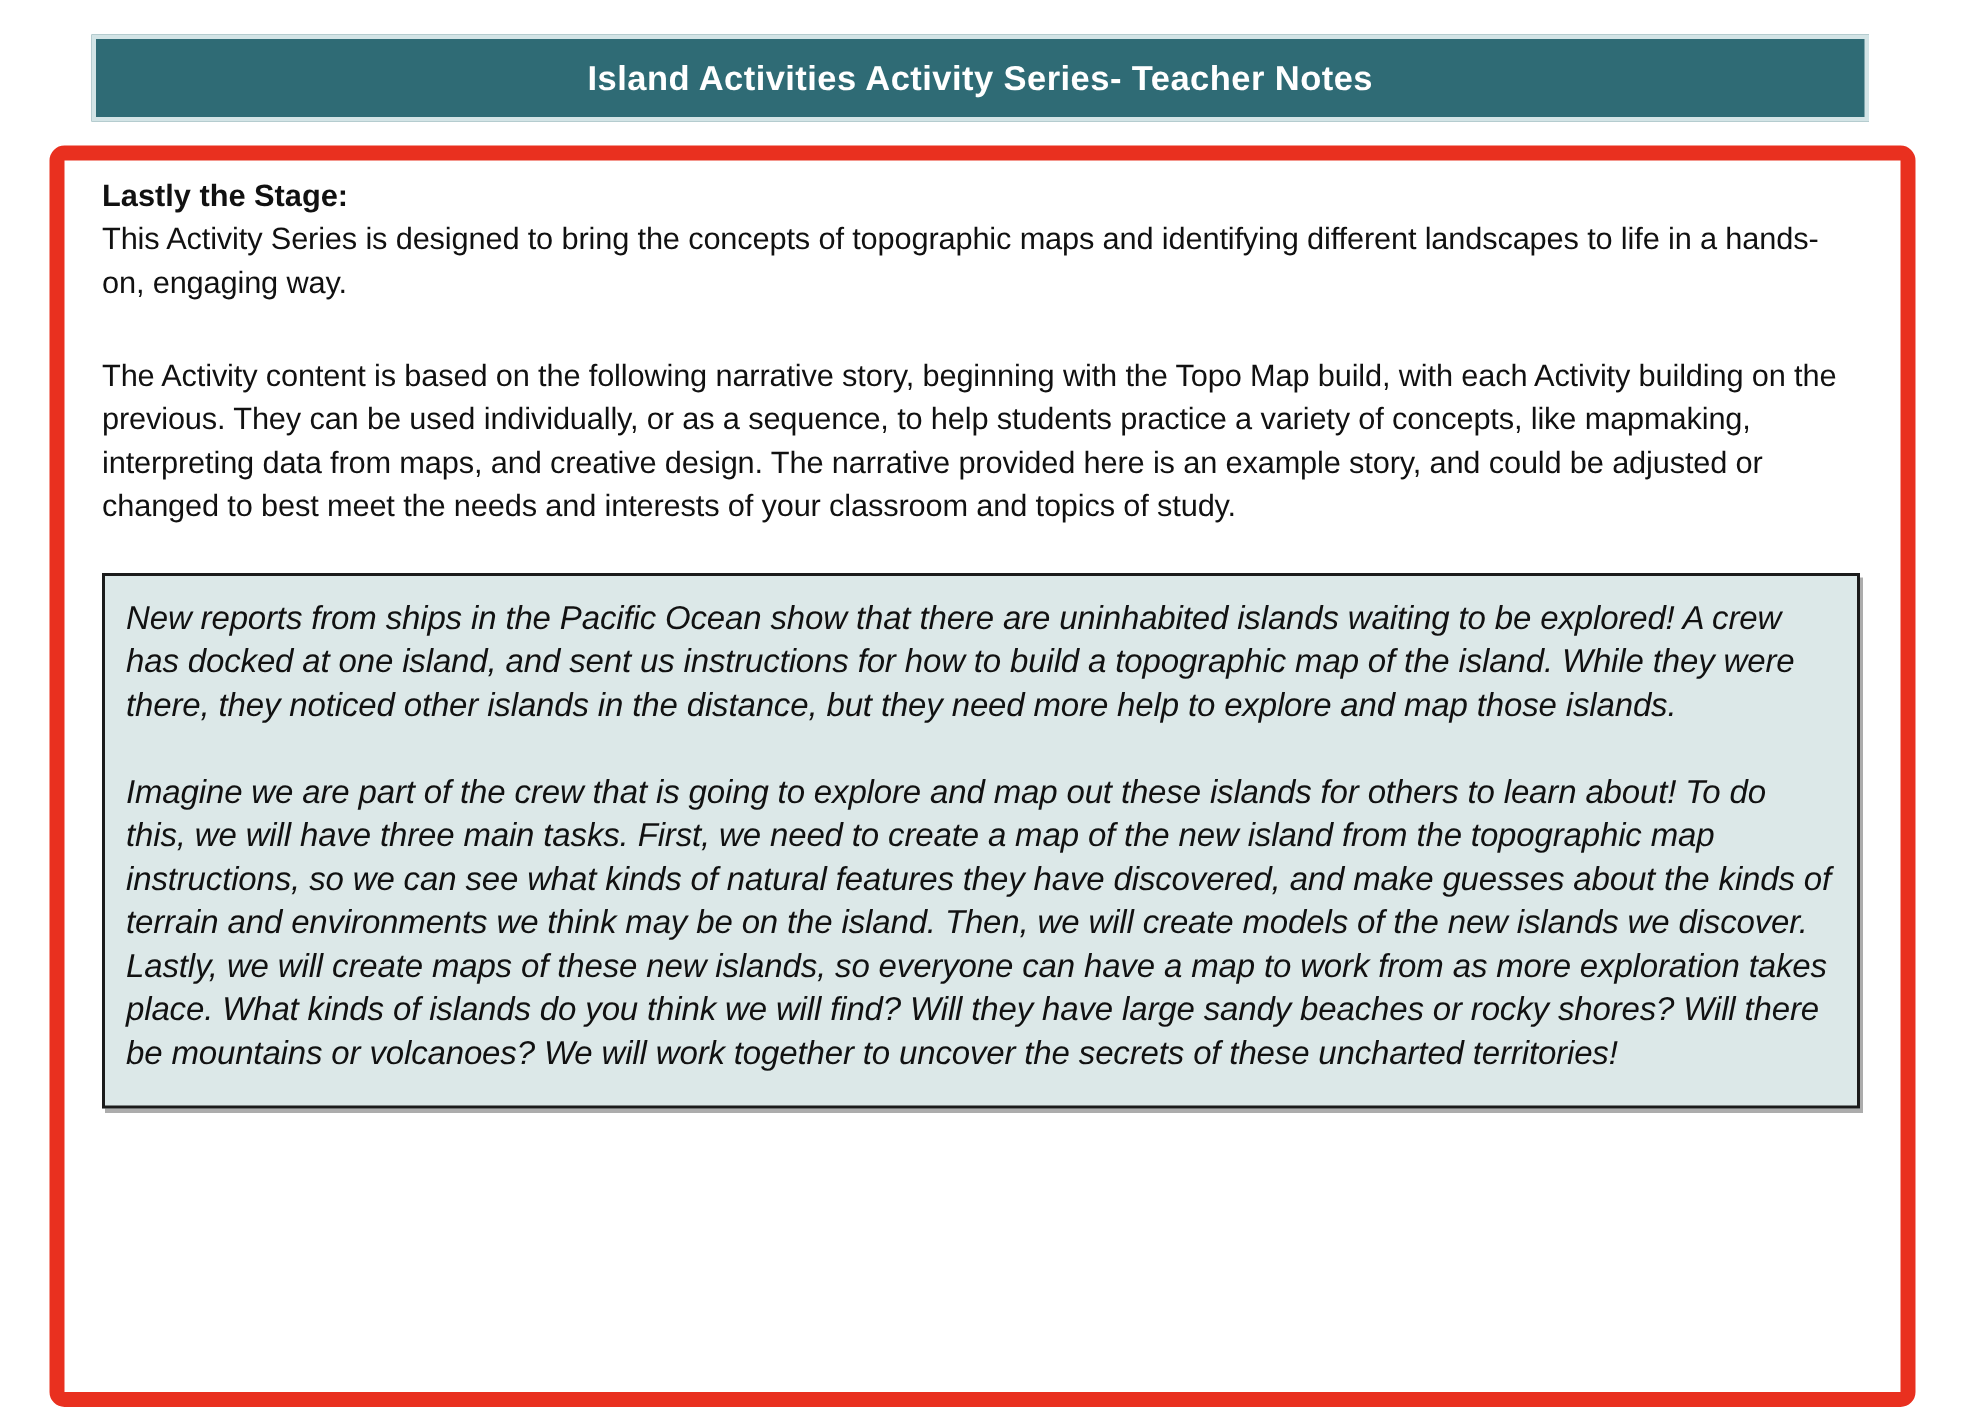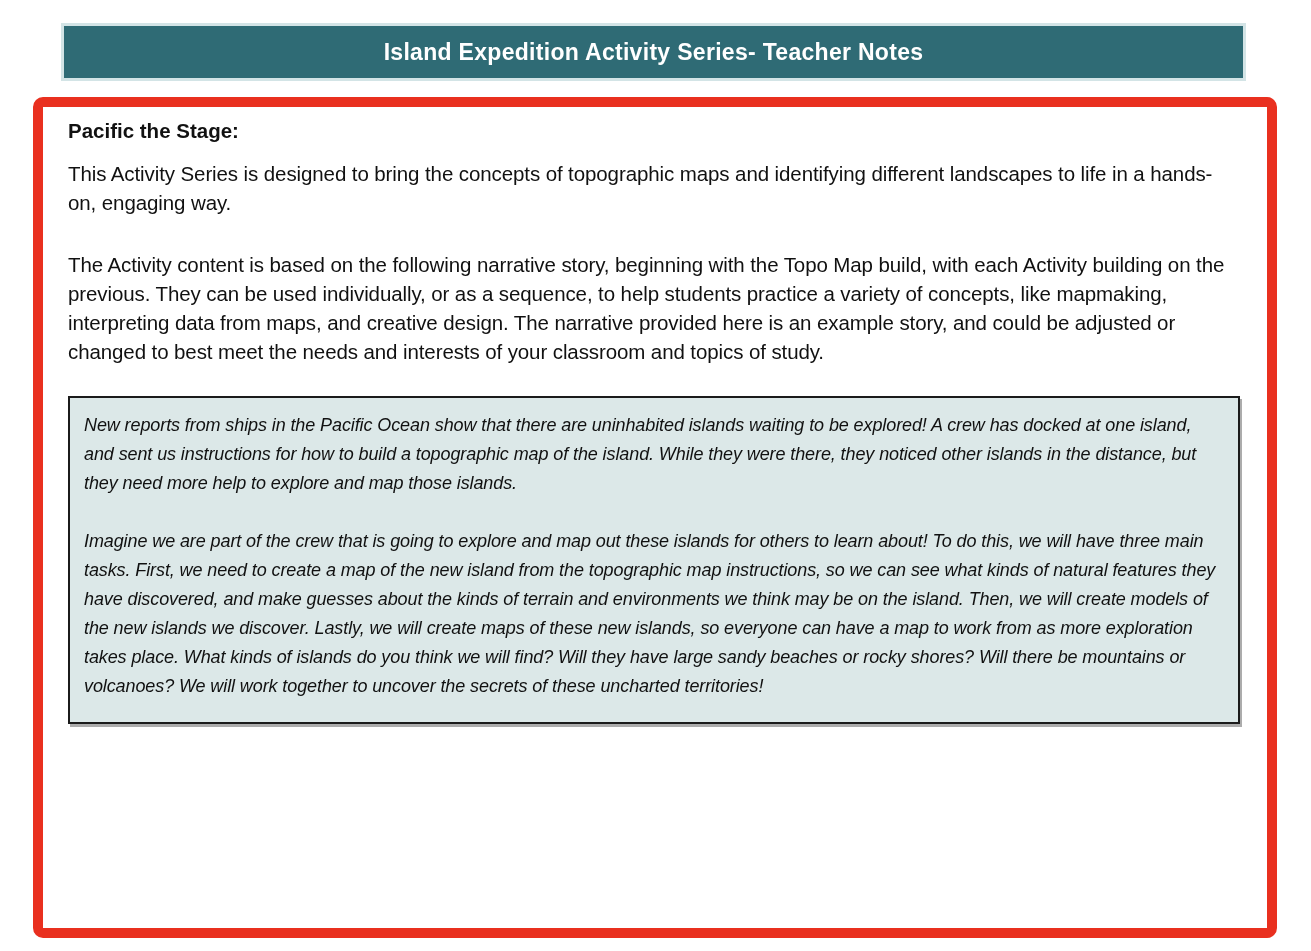--- a/index.html
+++ b/index.html
@@ -61,55 +61,54 @@
     line-height: 29px;
   }
   .body-para {
     margin: 0 0 30px 0;
     font-size: 20.5px;
     line-height: 29px;
     letter-spacing: -0.1px;
   }
   .body-para.first {
     margin-bottom: 33px;
-    margin-top: 14px;
   }
   .body-para.last {
     margin-bottom: 0;
   }
   .story-box {
     margin-top: 1px;
     border: 2px solid var(--story-border);
     background: var(--story-bg);
     padding: 13px 16px 9px 14px;
     box-shadow: 2px 3px 0 rgba(70, 70, 70, 0.45);
   }
   .story-para {
     margin: 0 0 29px 0;
     font-style: italic;
-    font-size: 18px;
+    font-size: 22px;
     line-height: 29px;
     letter-spacing: -0.1px;
   }
   .story-para:last-child {
     margin-bottom: 12px;
   }
 </style>
 </head>
 <body>
 
 <div class="page">
 
   <div class="title-bar">
-    <span class="title-text">Island Expedition Activity Series- Teacher Notes</span>
+    <span class="title-text">Island Activities Activity Series- Teacher Notes</span>
   </div>
 
   <div class="red-frame">
 
-    <p class="section-heading">Pacific the Stage:</p>
+    <p class="section-heading">Lastly the Stage:</p>
 
     <p class="body-para first">This Activity Series is designed to bring the concepts of topographic maps and identifying different landscapes to life in a hands-on, engaging way.</p>
 
     <p class="body-para">The Activity content is based on the following narrative story, beginning with the Topo Map build, with each Activity building on the previous. They can be used individually, or as a sequence, to help students practice a variety of concepts, like mapmaking, interpreting data from maps, and creative design. The narrative provided here is an example story, and could be adjusted or changed to best meet the needs and interests of your classroom and topics of study.</p>
 
 
     <div class="story-box">
       <p class="story-para">New reports from ships in the Pacific Ocean show that there are uninhabited islands waiting to be explored! A crew has docked at one island, and sent us instructions for how to build a topographic map of the island. While they were there, they noticed other islands in the distance, but they need more help to explore and map those islands.</p>
       <p class="story-para">Imagine we are part of the crew that is going to explore and map out these islands for others to learn about! To do this, we will have three main tasks. First, we need to create a map of the new island from the topographic map instructions, so we can see what kinds of natural features they have discovered, and make guesses about the kinds of terrain and environments we think may be on the island. Then, we will create models of the new islands we discover. Lastly, we will create maps of these new islands, so everyone can have a map to work from as more exploration takes place. What kinds of islands do you think we will find? Will they have large sandy beaches or rocky shores? Will there be mountains or volcanoes? We will work together to uncover the secrets of these uncharted territories!</p>
     </div>

